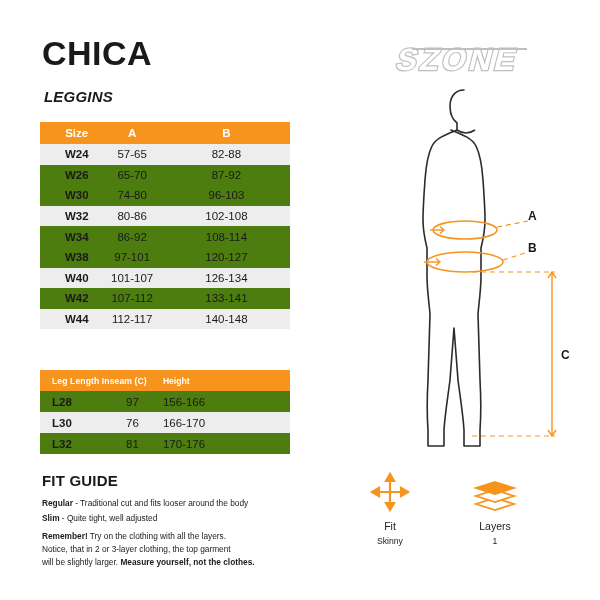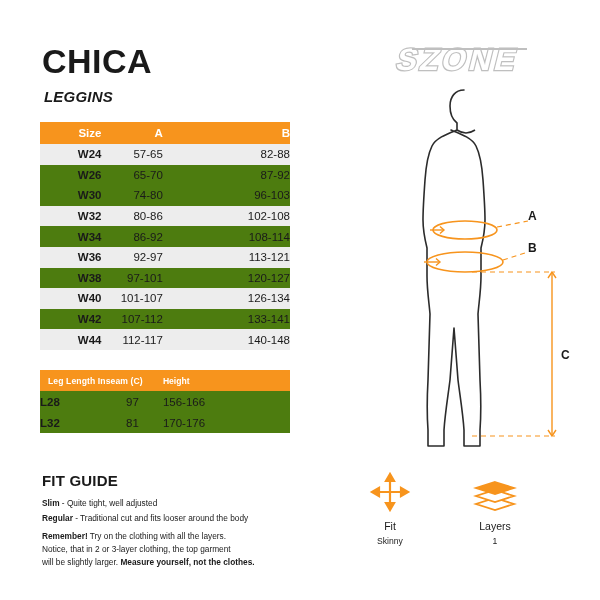--- a/index.html
+++ b/index.html
@@ -13,21 +13,21 @@
   .page {
     position: relative;
     width: 600px; height: 600px;
     overflow: hidden;
     background: #fff;
   }
 
   
   .title {
     position: absolute;
-    left: 42px; top: 44px;
+    left: 42px; top: 36px;
     font-size: 34px;
     font-weight: bold;
     letter-spacing: 0.5px;
     line-height: 1;
   }
   .subtitle {
     position: absolute;
     left: 44px; top: 88px;
     font-size: 15px;
     font-weight: bold;
@@ -48,21 +48,21 @@
     position: absolute;
     left: 40px; top: 122px;
     width: 250px;
     border-collapse: collapse;
     font-size: 11.5px;
   }
   .table td, .table th {
     padding: 0;
     height: 20.6px;
     vertical-align: middle;
-    text-align: right;
+    text-align: center;
     font-weight: normal;
   }
   .table .c0 { width: 58px; padding-left: 12px; font-weight: bold; }
   .table .c1 { width: 58px; }
   .table .c2 { width: 120px; }
   .hdr-row td, .hdr-row th {
     background: #F7941D;
     color: #ffffff;
     font-weight: bold;
     font-size: 11.5px;
@@ -85,21 +85,21 @@
   .leg-table {
     position: absolute;
     left: 40px; top: 370px;
     width: 250px;
     border-collapse: collapse;
     font-size: 11.5px;
   }
   .leg-table td {
     padding: 0; height: 21px; vertical-align: middle;
   }
-  .leg-table .c0 { width: 58px; font-weight: bold; }
+  .leg-table .c0 { width: 58px; padding-left: 12px; font-weight: bold; }
   .leg-table .c1 { width: 58px; text-align: right; padding-right: 24px; }
   .leg-table .c2 { width: 120px; }
 
   
   .fit-title {
     position: absolute;
     left: 42px; top: 472px;
     font-size: 15px; font-weight: bold;
     letter-spacing: 0.2px;
   }
@@ -190,25 +190,20 @@
       <tr class="row-alt">
         <td class="c0">W32</td>
         <td class="c1">80-86</td>
         <td class="c2">102-108</td>
       </tr>
       <tr class="row-plain">
         <td class="c0">W34</td>
         <td class="c1">86-92</td>
         <td class="c2">108-114</td>
       </tr>
-      <tr class="row-alt">
-        <td class="c0">W36</td>
-        <td class="c1">92-97</td>
-        <td class="c2">113-121</td>
-      </tr>
       <tr class="row-plain">
         <td class="c0">W38</td>
         <td class="c1">97-101</td>
         <td class="c2">120-127</td>
       </tr>
       <tr class="row-alt">
         <td class="c0">W40</td>
         <td class="c1">101-107</td>
         <td class="c2">126-134</td>
       </tr>
@@ -229,32 +224,37 @@
     <tbody>
       <tr class="sub-hdr">
         <td class="c0" colspan="2">Leg Length Inseam (C)</td>
         <td class="c2">Height</td>
       </tr>
       <tr class="row-plain">
         <td class="c0">L28</td>
         <td class="c1">97</td>
         <td class="c2">156-166</td>
       </tr>
+      <tr class="row-alt">
+        <td class="c0">L30</td>
+        <td class="c1">76</td>
+        <td class="c2">166-170</td>
+      </tr>
       <tr class="row-plain">
         <td class="c0">L32</td>
         <td class="c1">81</td>
         <td class="c2">170-176</td>
       </tr>
     </tbody>
   </table>
 
   <div class="fit-title">FIT GUIDE</div>
   <div class="fit-lines">
+    <p><b>Regular</b><span> -  Traditional cut and fits looser around the body</span></p>
     <p><b>Slim</b><span> - Quite tight, well adjusted</span></p>
-    <p><b>Regular</b><span> -  Traditional cut and fits looser around the body</span></p>
   </div>
   <div class="fit-block">
     <p><b>Remember!</b><span> Try on the clothing with all the layers.</span></p>
     <p>Notice, that in 2 or 3-layer clothing, the top garment</p>
     <p><span>will be slightly larger. </span><b>Measure yourself, not the clothes.</b></p>
   </div>
 
   <div class="figure">
     <svg width="220" height="380" viewBox="0 0 220 380" aria-hidden="true">
       <g fill="none" stroke="#2b2b2b" stroke-width="1.6" stroke-linejoin="round" stroke-linecap="round">

